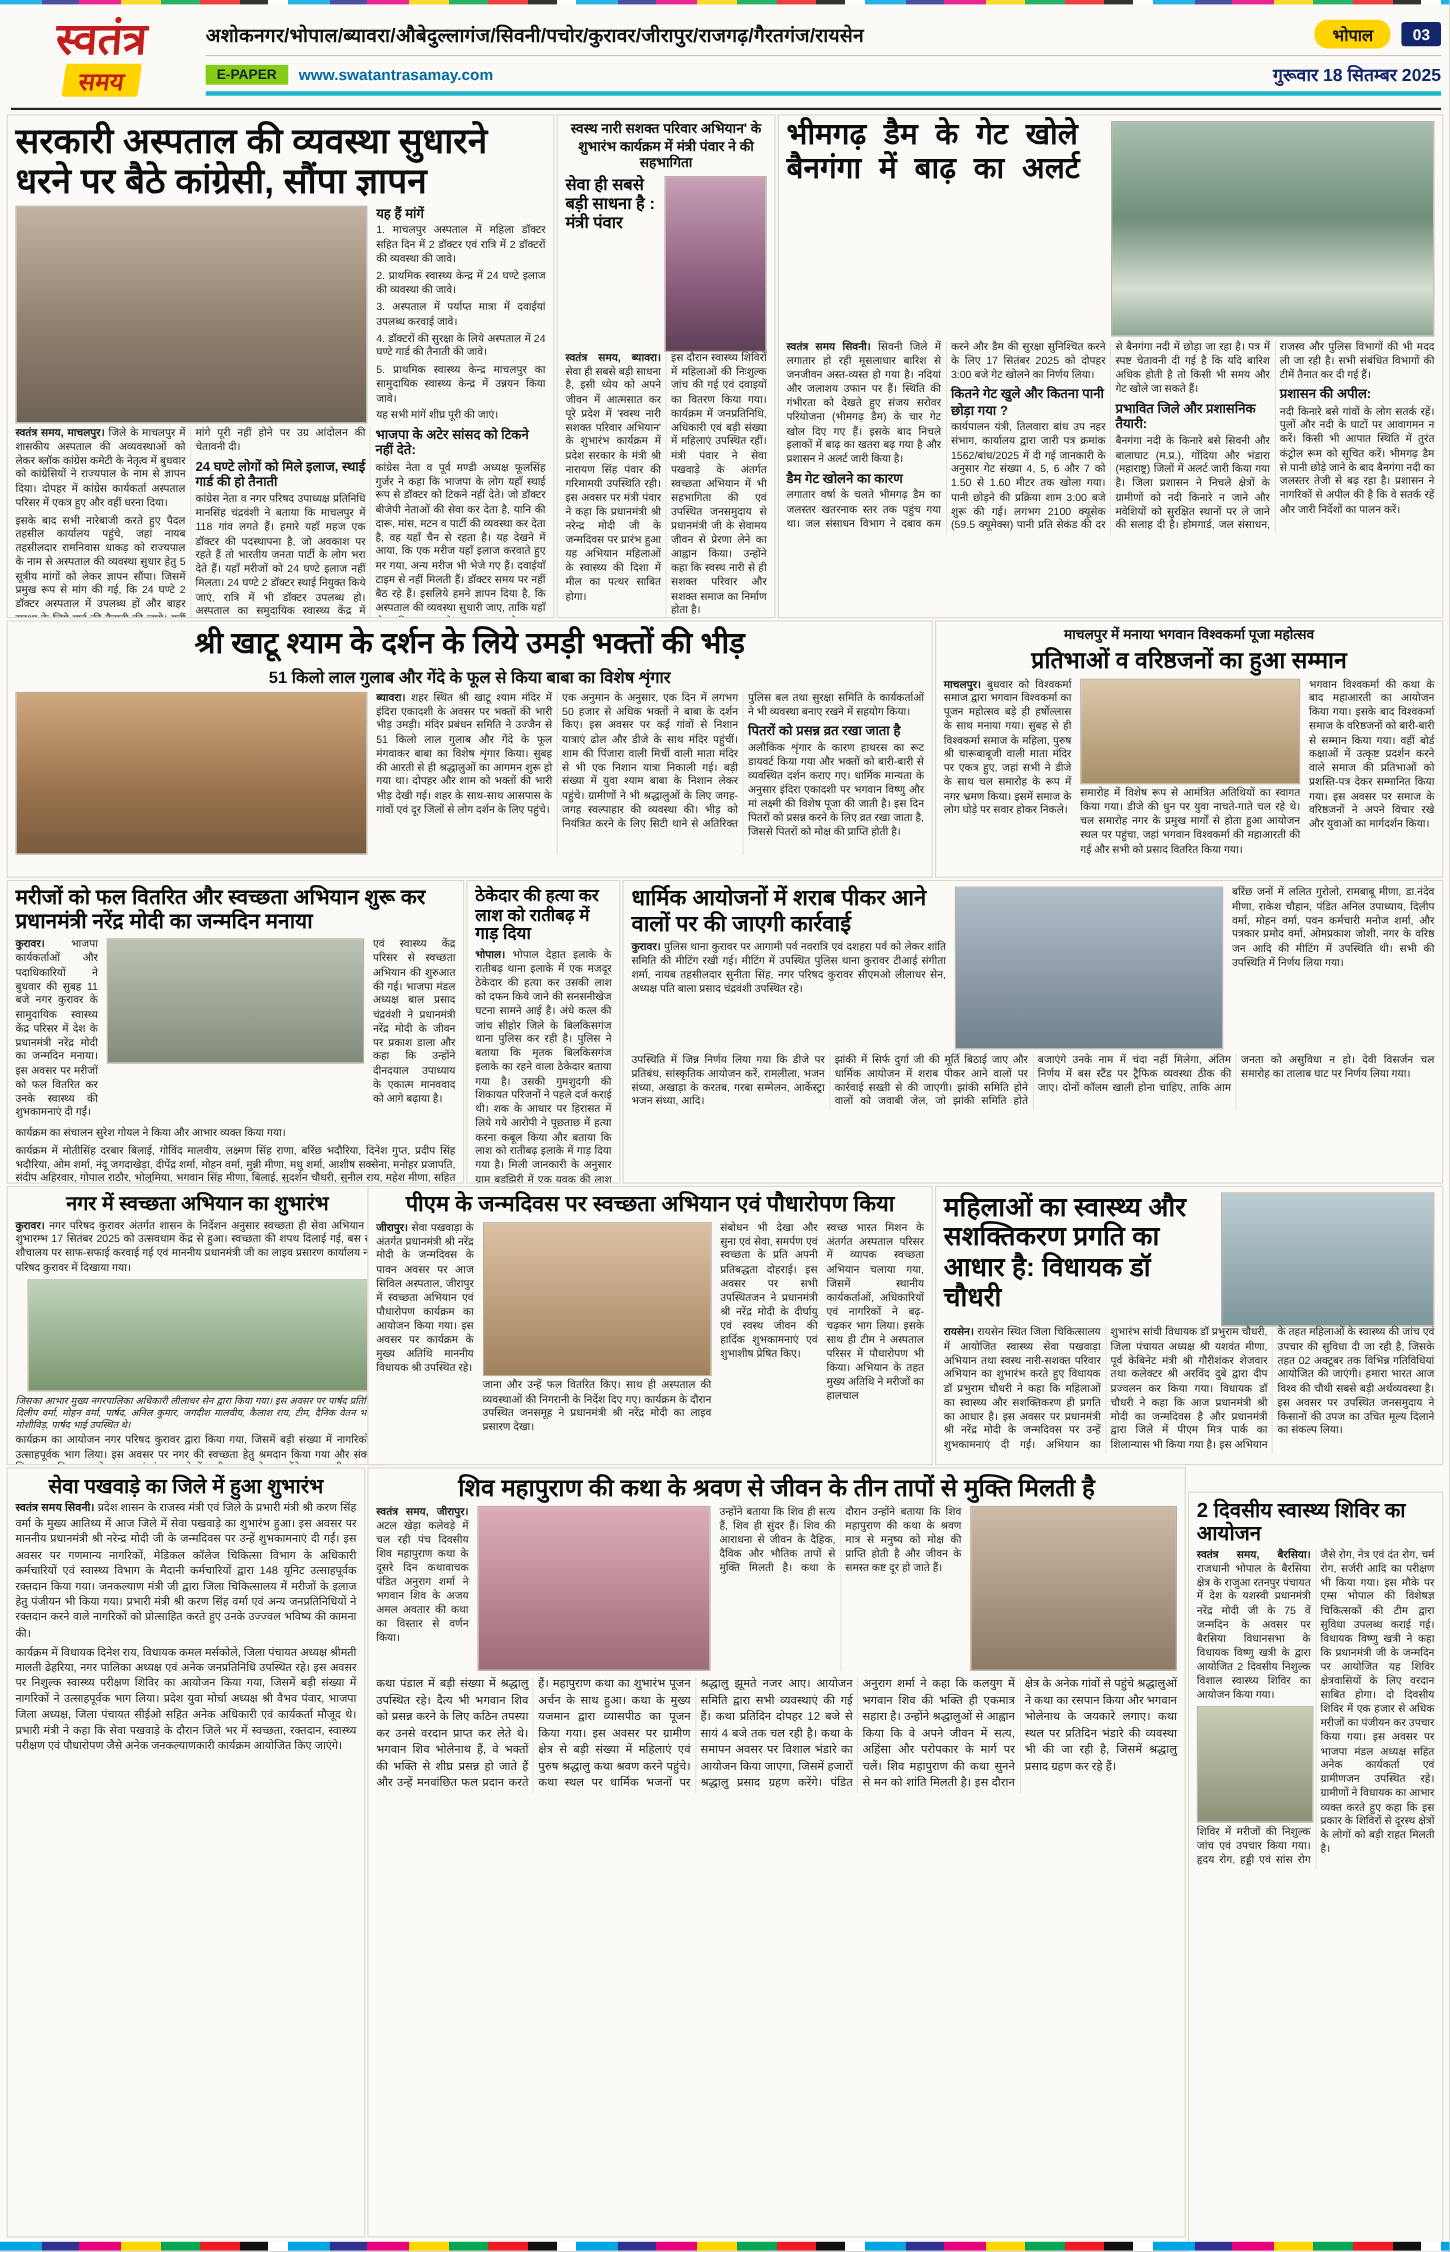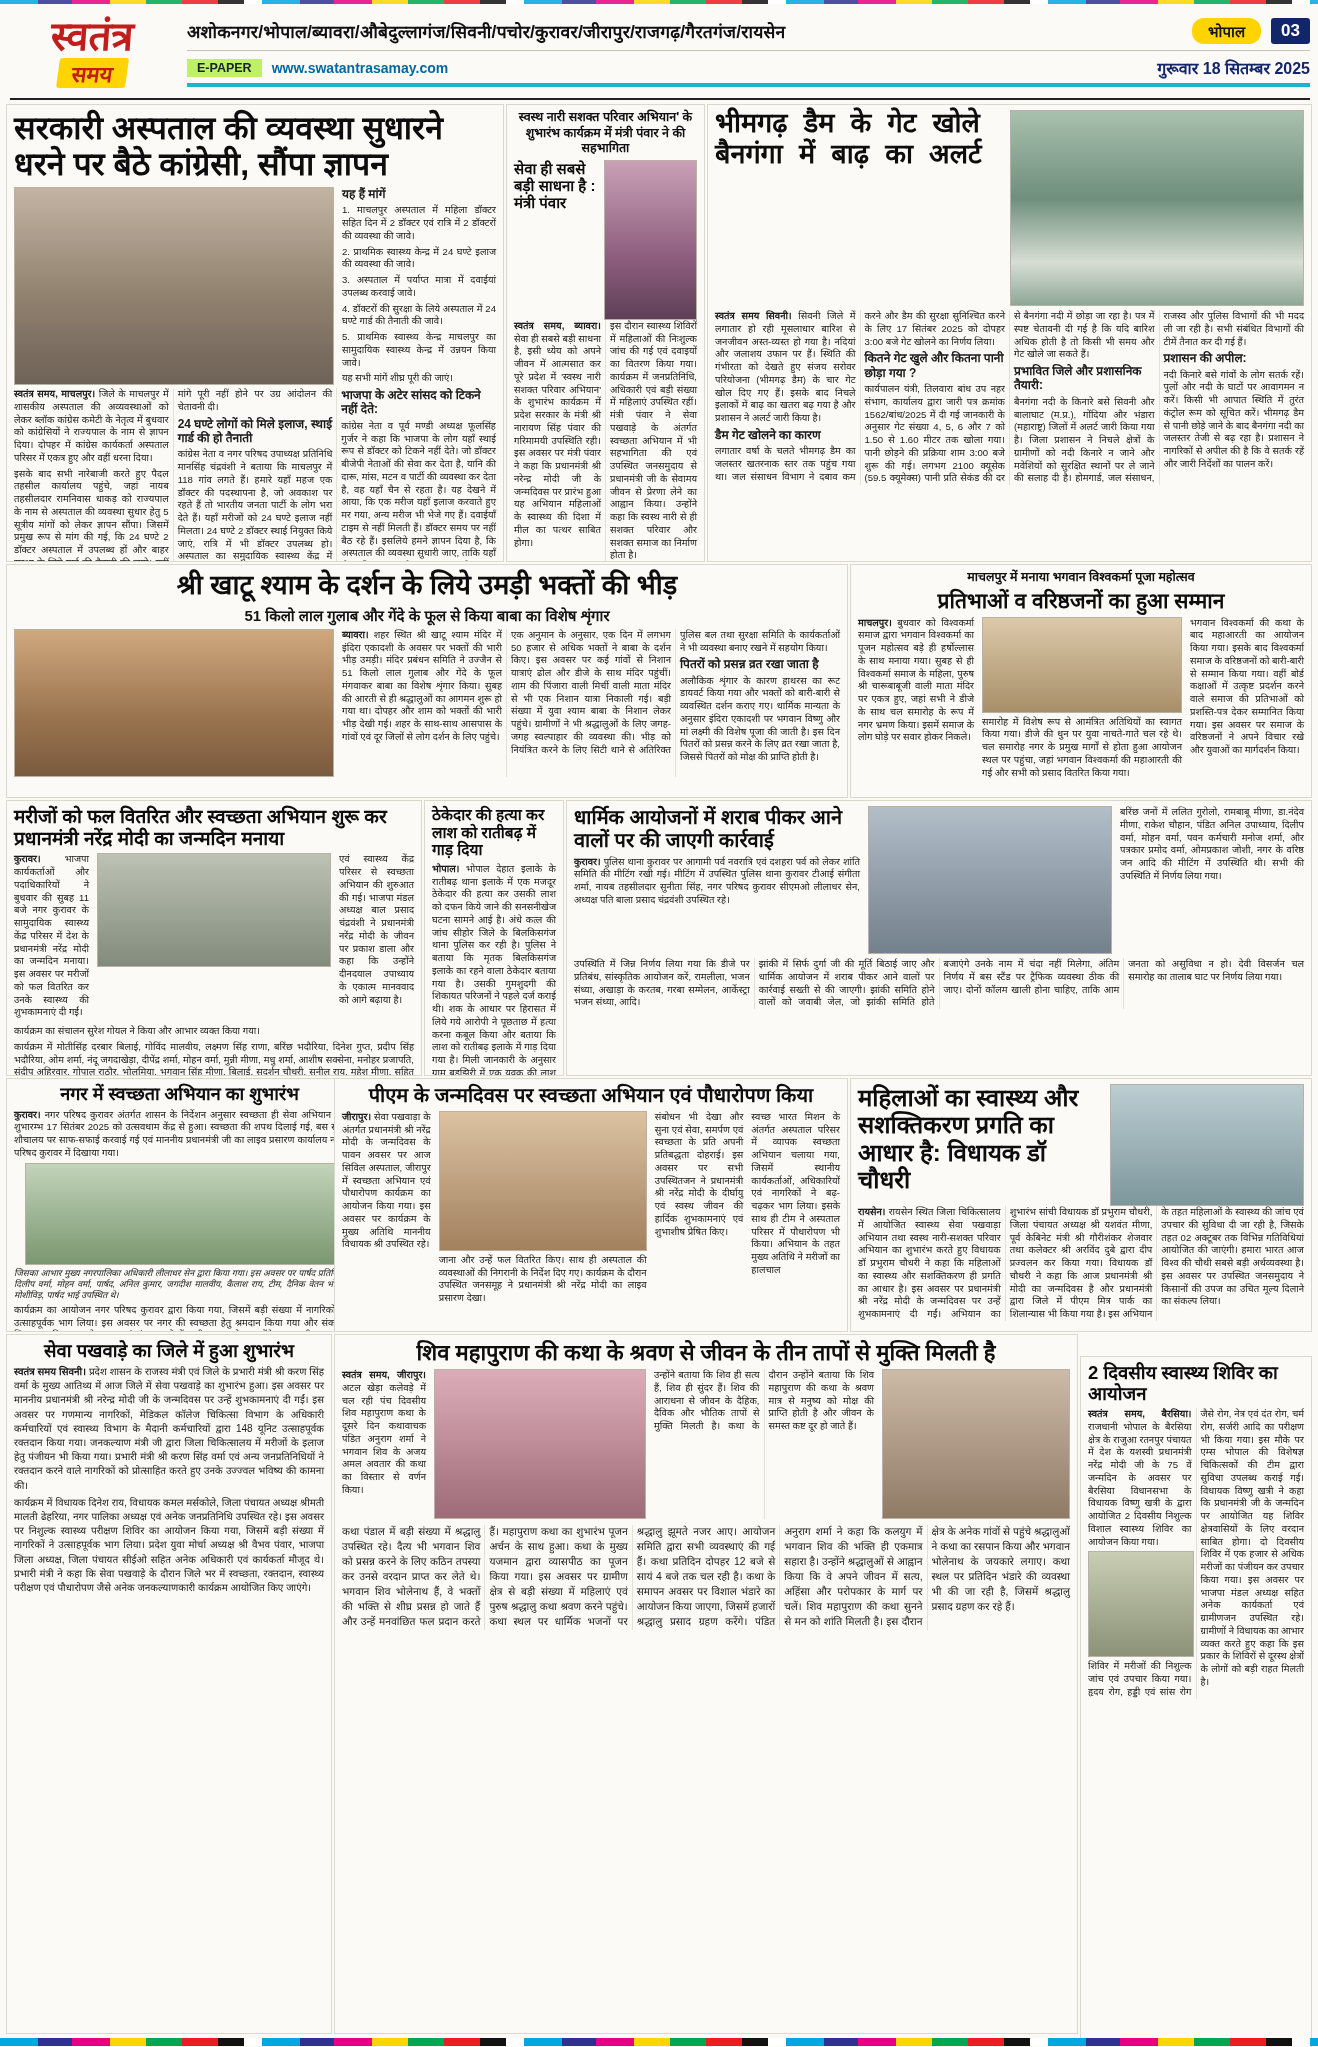--- a/index.html
+++ b/index.html
@@ -13,23 +13,23 @@
   
   .masthead{position:absolute;left:10px;top:6px;width:1300px;height:92px;display:flex;gap:12px;border-bottom:2.5px solid #222;}
   .logo{width:165px;display:flex;flex-direction:column;align-items:center;justify-content:center;}
   .logo-top{font-size:40px;font-weight:700;color:#c21d1d;line-height:1;transform:skewX(-4deg);}
   .logo-bottom{margin-top:2px;background:#ffd400;color:#c21d1d;font-size:22px;font-weight:700;
                padding:0 14px;border-radius:3px;transform:skewX(-8deg);}
   .mast-right{flex:1;display:flex;flex-direction:column;justify-content:center;gap:6px;}
   .mast-row1{display:flex;align-items:center;gap:10px;border-bottom:1px solid #c9c4ba;padding-bottom:6px;}
   .cities{flex:1;font-size:17.5px;font-weight:700;color:#101010;letter-spacing:.2px;}
   .badge{background:#ffd400;color:#151515;font-weight:700;font-size:15px;padding:3px 16px;border-radius:12px;}
-  .pageno{background:#14266b;color:#fff;font-weight:700;font-size:17px;padding:3px 10px;border-radius:3px;}
+  .pageno{background:#14266b;color:#fff;font-weight:700;font-size:14px;padding:3px 10px;border-radius:3px;}
   .mast-row2{display:flex;align-items:center;gap:10px;border-bottom:4px solid #19b6c9;padding-bottom:4px;}
-  .epaper{background:#bef264;color:#16232a;font-weight:700;font-size:12.5px;padding:2px 10px;}
+  .epaper{background:#84cc16;color:#16232a;font-weight:700;font-size:12.5px;padding:2px 10px;}
   .website{font-weight:700;font-size:14px;color:#0369a1;}
   .date{margin-left:auto;font-weight:700;font-size:16px;color:#14266b;}
   
   .article{position:absolute;box-sizing:border-box;padding:5px 7px;border:1px solid #ddd8cc;background:#fbfaf6;overflow:hidden;}
   .h{font-weight:700;margin:0 0 4px 0;color:#0d0d0d;line-height:1.14;}
   .center{text-align:center;}
   .kicker{font-weight:700;font-size:12.5px;line-height:1.25;margin:0 0 3px 0;color:#111;}
   .deck{font-weight:700;font-size:15px;margin:0 0 4px 0;}
   .bt{font-size:9.6px;line-height:1.33;text-align:justify;color:#1b1b1b;}
   .bt p{margin:0 0 3px 0;}

